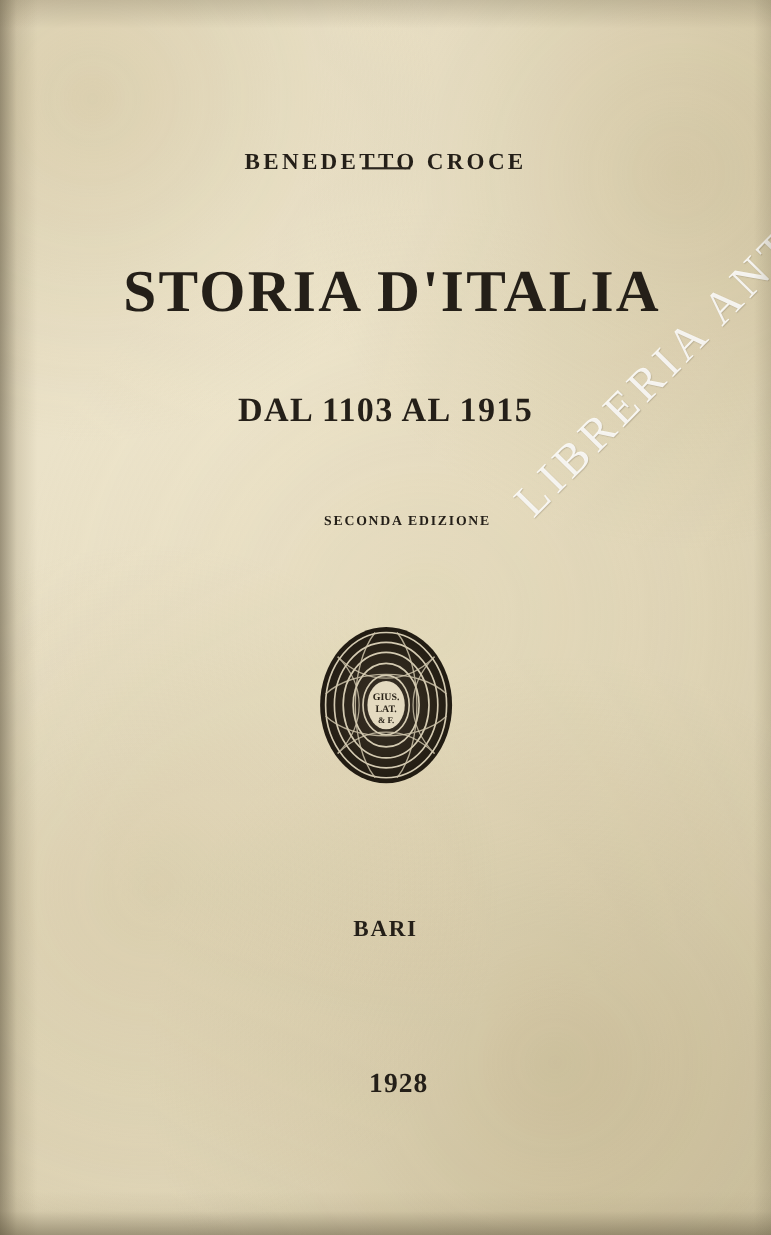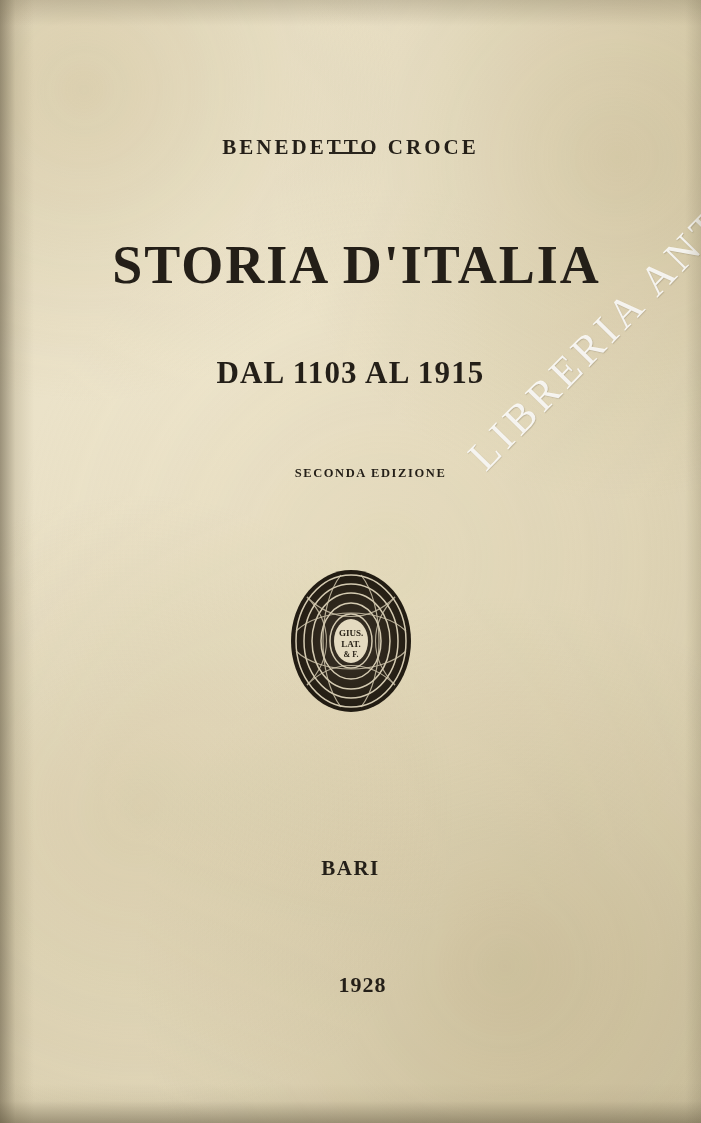--- a/index.html
+++ b/index.html
@@ -120,21 +120,21 @@
     top: 564px;
     left: 50%;
     transform: translateX(-50%);
     width: 132px;
     height: 154px;
   }
   .device svg { display:block; }
 
   .imprint-city {
     position: absolute;
-    top: 856px;
+    top: 832px;
     left: 0; right: 0;
     font-size: 21px;
     letter-spacing: 1.5px;
     font-weight: bold;
   }
   .imprint-house {
     position: absolute;
     top: 910px;
     left: 0; right: 0;
     font-size: 25px;
@@ -146,21 +146,21 @@
     top: 948px;
     left: 0; right: 0;
     font-size: 12.5px;
     letter-spacing: 0.8px;
     font-weight: bold;
   }
   .imprint-year {
     position: absolute;
     top: 972px;
     left: 0; right: 0;
-    font-size: 22px;
+    font-size: 25px;
     letter-spacing: 1px;
     font-weight: bold;
     margin-left: 24px;
   }
 
   
   .watermark {
     position: absolute;
     left: -40px;
     top: 40px;

